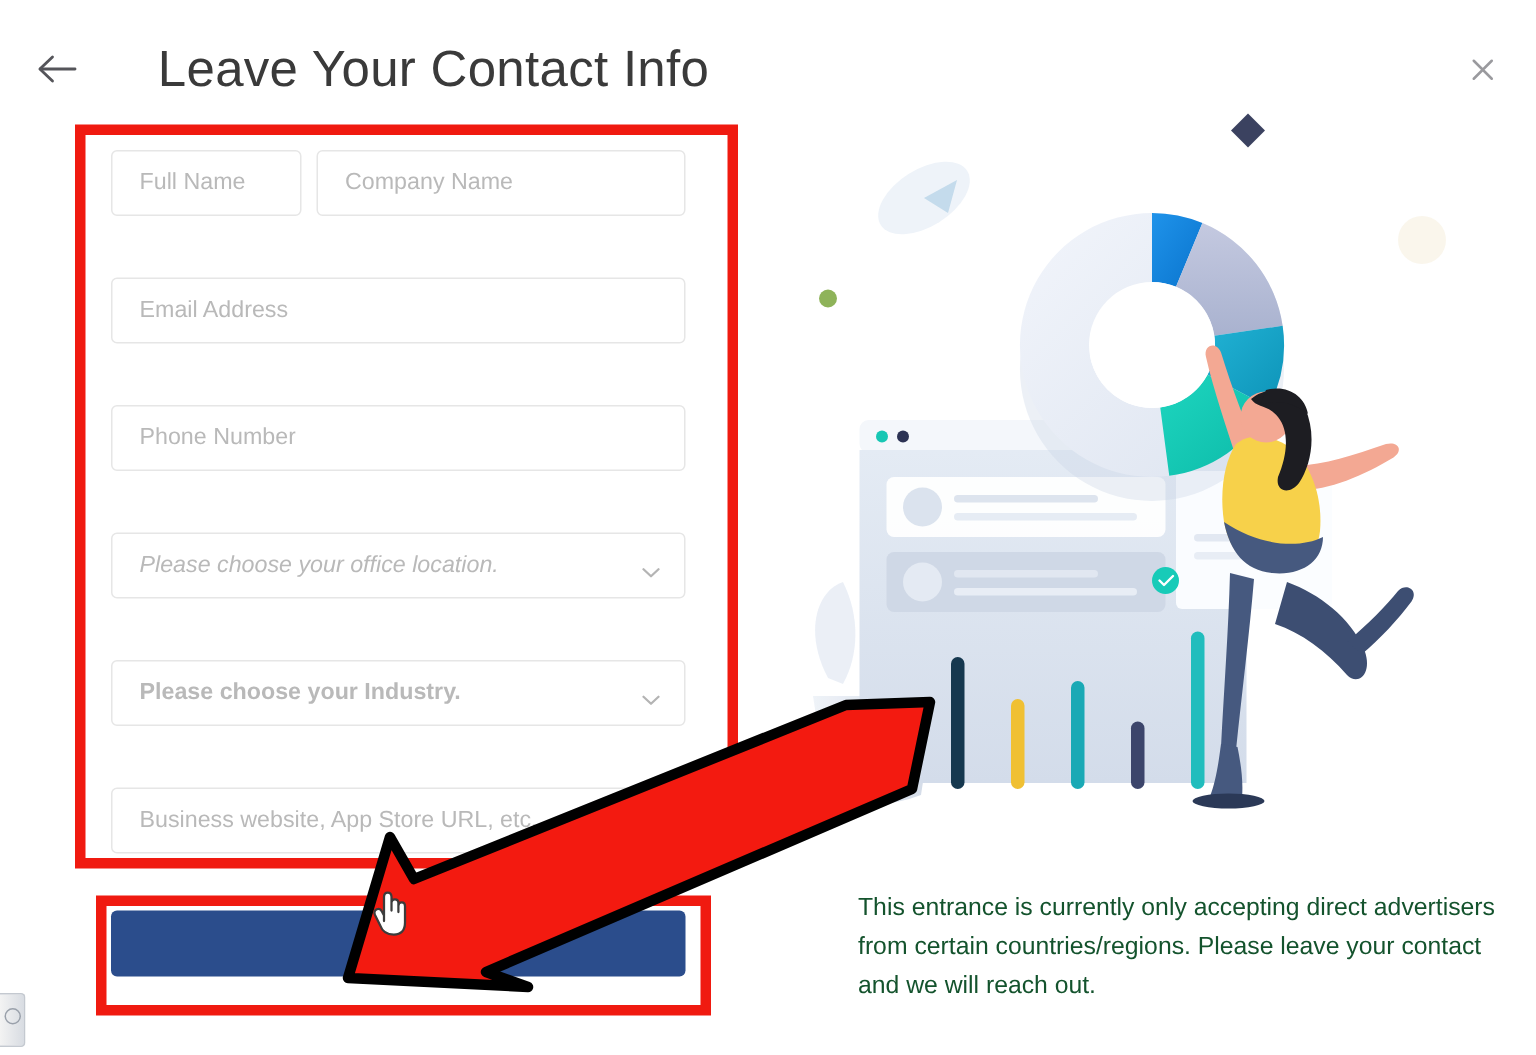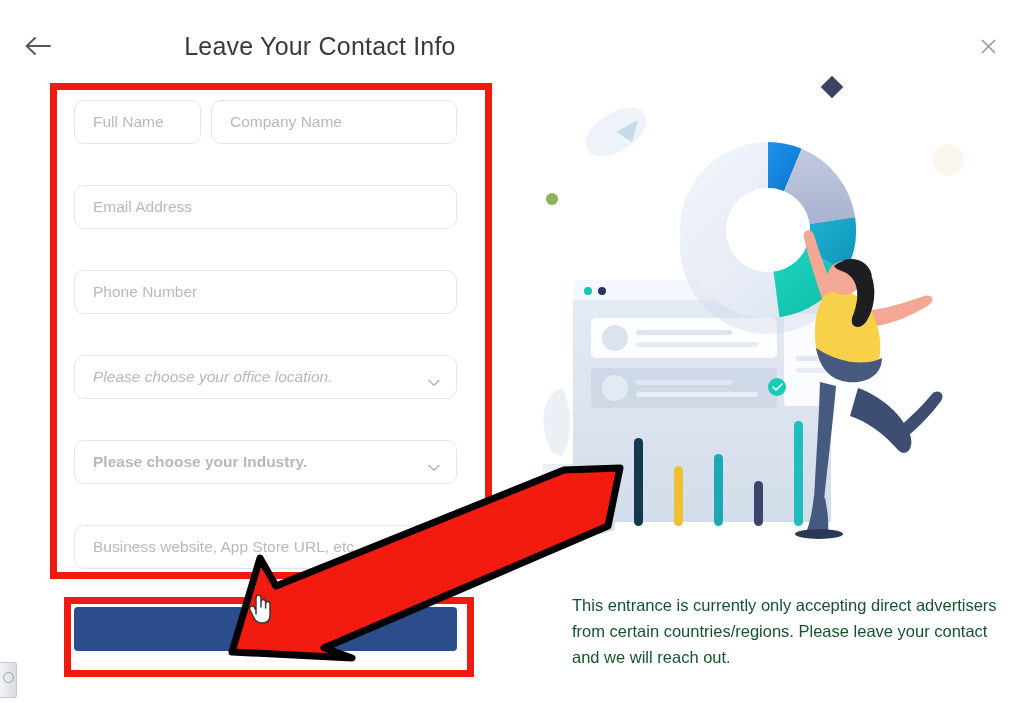--- a/index.html
+++ b/index.html
@@ -39,40 +39,39 @@
     left: 972px; top: 30px;
     width: 32px; height: 32px;
     cursor: pointer;
     display: flex; align-items: center; justify-content: center;
   }
   #page-title {
     position: absolute;
     left: 0; top: 24px;
     width: 578px;
     text-align: center;
-    font-size: 25px;
+    font-size: 34px;
     font-weight: 400;
     color: #3a3a3a;
     letter-spacing: .2px;
     line-height: 44px;
-    margin-left: 31px;
   }
 
   
   #form-panel {
     position: absolute;
     left: 0; top: 86px;
     width: 540px;
     height: 617px;
   }
   .field {
     position: absolute;
     box-sizing: border-box;
     border: 1px solid #e6e6e6;
-    border-radius: 10px;
+    border-radius: 4px;
     background: #ffffff;
     color: #b7b7b7;
     font-size: 15.5px;
     font-family: "Liberation Sans", sans-serif;
     padding: 0 18px;
     display: flex;
     align-items: center;
     outline: none;
   }
   .field .ph {

